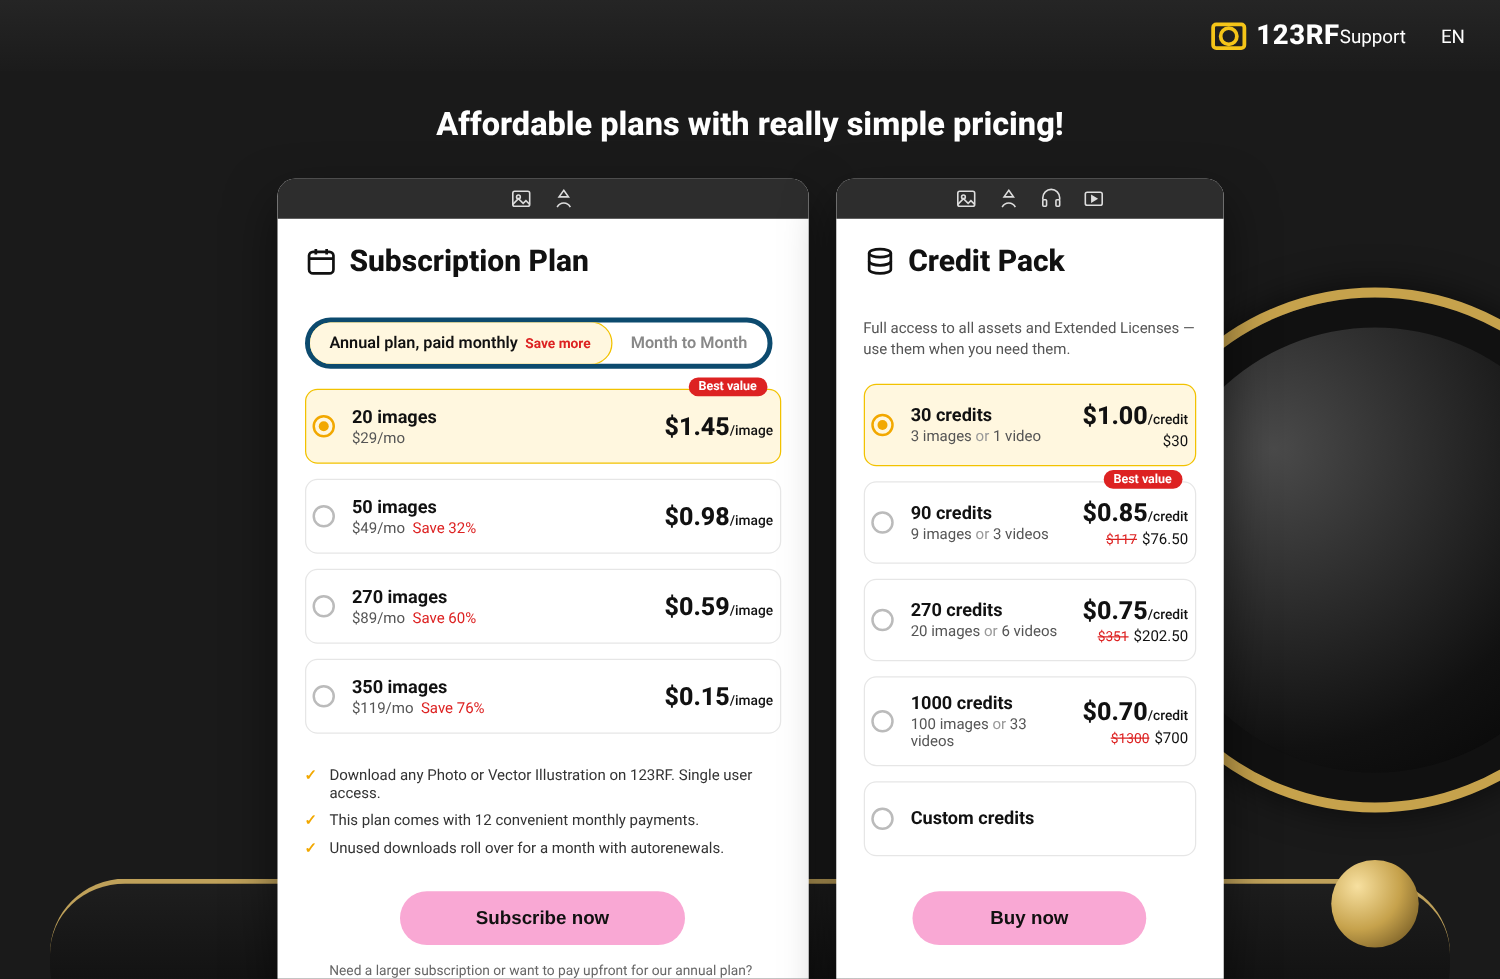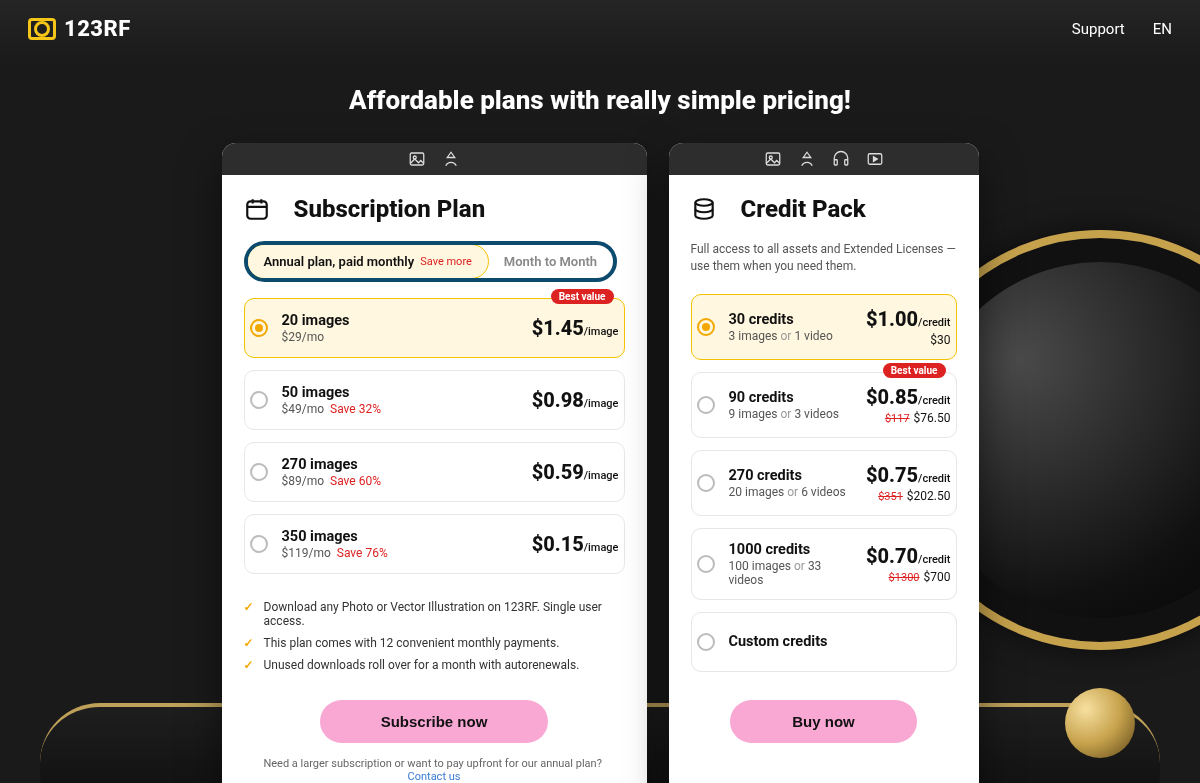--- a/index.html
+++ b/index.html
@@ -24,21 +24,21 @@
     background: radial-gradient(circle at 30% 30%, #f7e0a0, #c6a24c 50%, #5c4518);
   }
   .platform {
     position:absolute; left:40px; right:40px; bottom:-50px; height:130px; border-radius:60px;
     background: linear-gradient(#1e1e1e,#0b0b0b);
     border-top: 4px solid #bfa15a;
   }
 
   .topbar {
     position: relative; z-index:2;
-    display:flex; align-items:center; justify-content:space-between;
+    display:flex; align-items:center; justify-content:flex-end;
     padding: 16px 28px;
     background: linear-gradient(#252525,#1b1b1b);
   }
   .logo { display:flex; align-items:center; gap:8px; }
   .logo-mark {
     width:28px; height:22px; border:3px solid #f5c518; border-radius:4px; position:relative;
   }
   .logo-mark::after{
     content:""; position:absolute; left:50%; top:50%; width:10px; height:10px; border:3px solid #f5c518; border-radius:50%;
     transform:translate(-50%,-50%);
@@ -60,34 +60,34 @@
     box-shadow: 0 18px 40px rgba(0,0,0,.5);
     display:flex; flex-direction:column;
   }
   .card-headbar {
     background:#2d2d2d; height:32px; display:flex; gap:16px; align-items:center; justify-content:center;
   }
   .head-icon { width:18px; height:18px; display:inline-flex; align-items:center; justify-content:center; color:#ddd; }
   .head-icon svg{ width:18px; height:18px; stroke:#ddd; fill:none; stroke-width:1.7; }
 
   .card-body { padding: 20px 22px 18px; display:flex; flex-direction:column; }
-  .card-title { display:flex; align-items:center; gap:24px; font-size:24px; font-weight:800; margin-bottom:18px;text-align:center;}
+  .card-title { display:flex; align-items:center; gap:10px; font-size:24px; font-weight:800; margin-bottom:31px;text-align:center;}
   .card-title svg{ width:26px; height:26px; stroke:#111; fill:none; stroke-width:2;}
 
   .pill-toggle {
     display:inline-flex; border:4px solid #0c4a6e; border-radius:999px; overflow:hidden; margin-bottom:16px; width:fit-content;align-items:center;
   }
   .pill {
     padding:9px 16px; font-size:13px; cursor:pointer; color:#888; font-weight:600;
     display:flex; align-items:center; gap:6px;
   }
   .pill.active {
     background:#fff7df; color:#111; border:1px solid #f2c200; border-radius:999px; margin:-1px;
   }
-  .pill .save{ color:#d22; font-size:11px; font-weight:400;}
+  .pill .save{ color:#d22; font-size:11px; font-weight:700;}
 
   .credit-desc{ font-size:12px; color:#555; margin-bottom:18px; line-height:1.45;}
 
   .option {
     position:relative;
     border:1px solid #e6e6e6; border-radius:10px; padding:12px 5px;
     display:flex; align-items:center; gap:14px; margin-bottom:12px; cursor:pointer;
     min-height:60px;
   }
   .option.selected{ background:#fff7df; border-color:#f2c200; }

